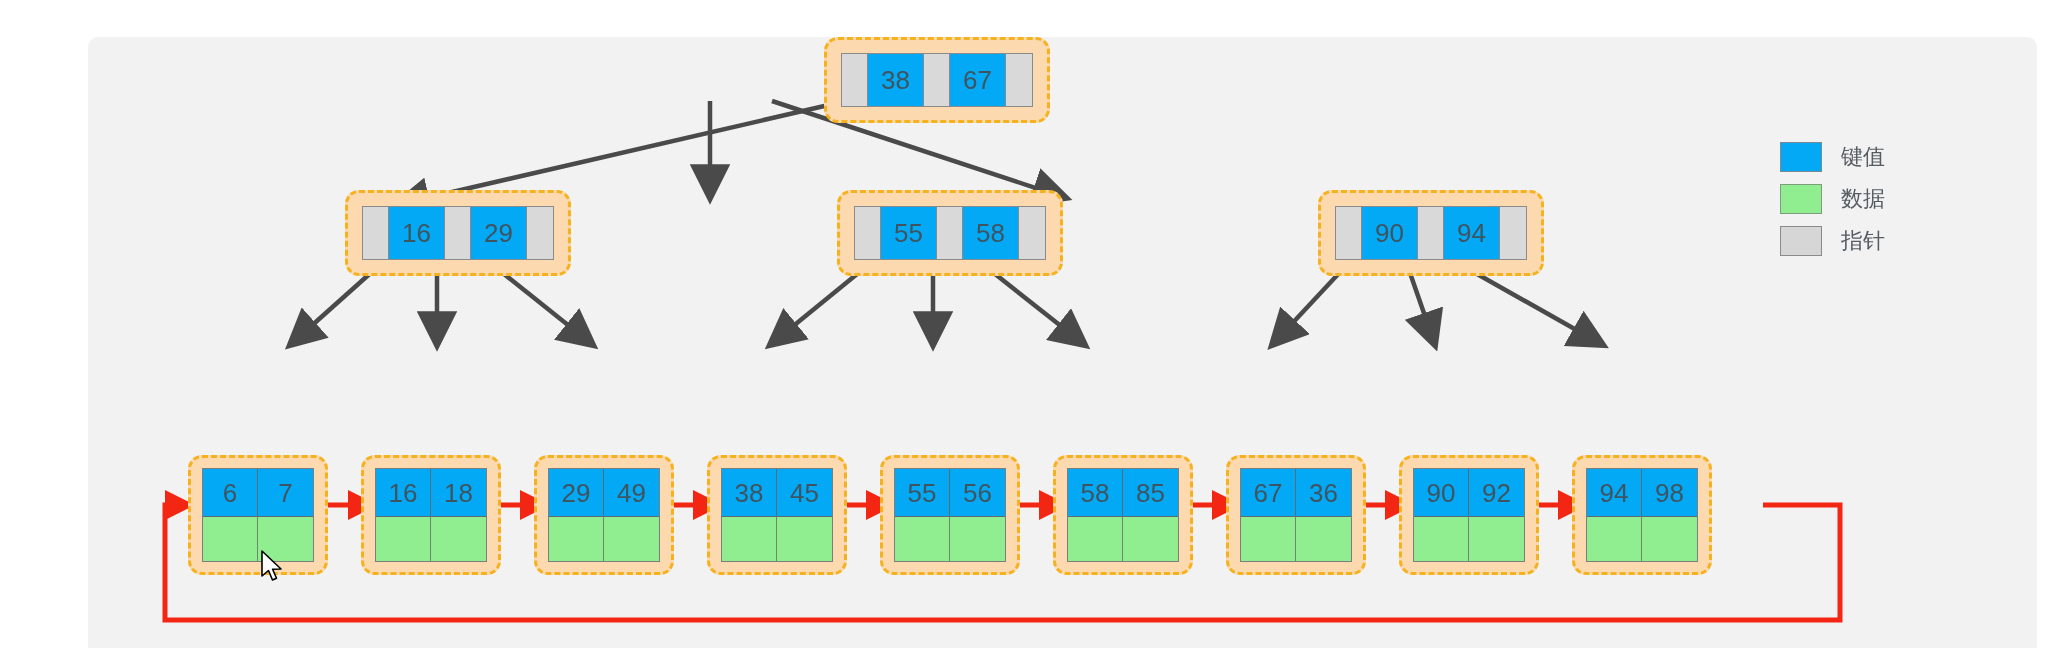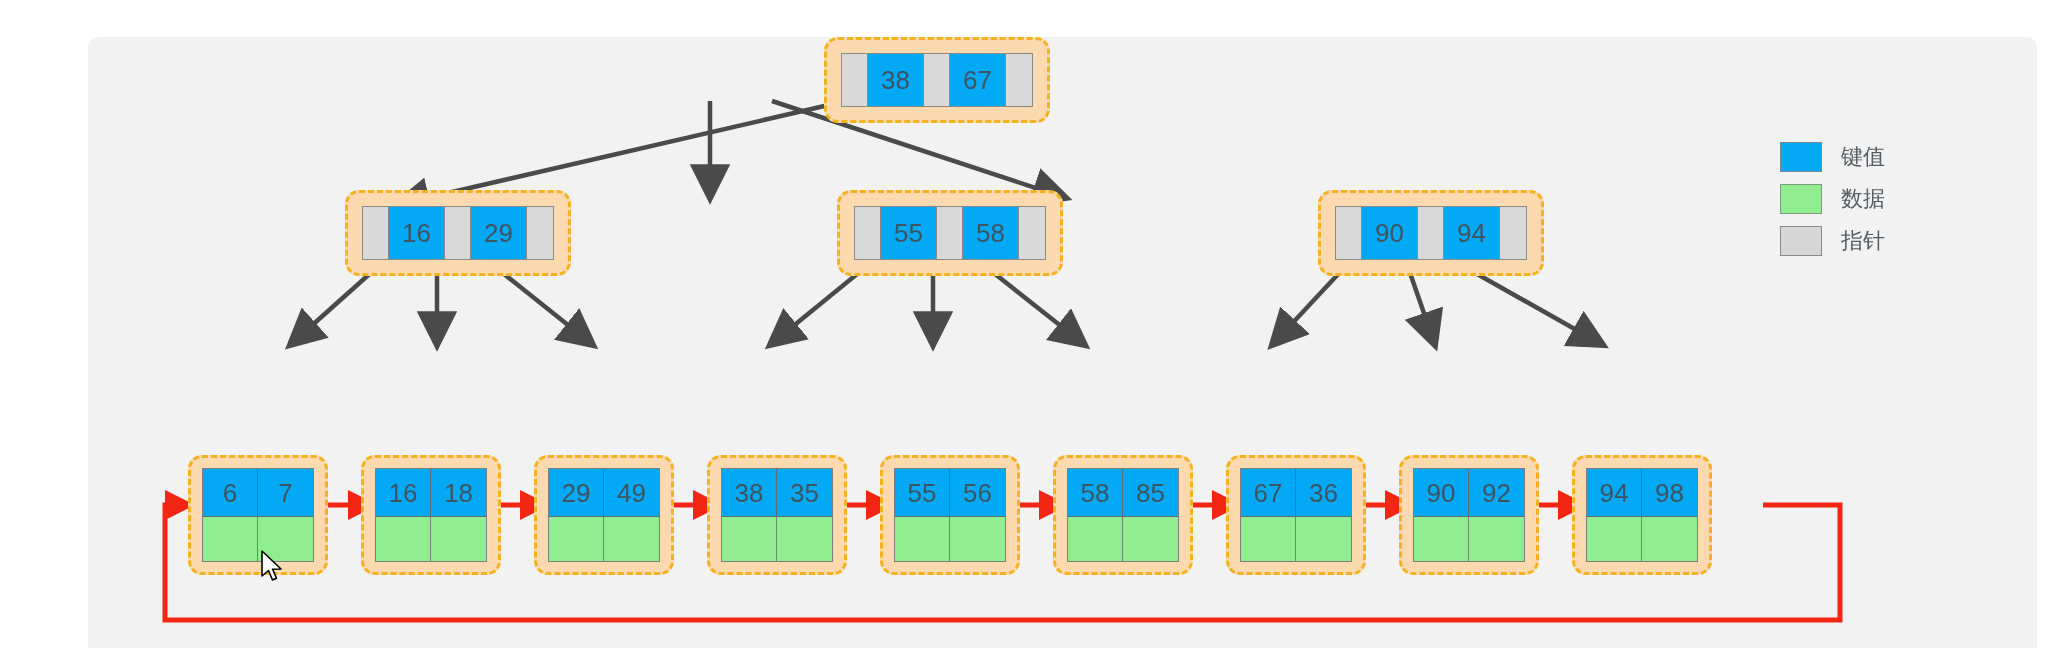--- a/index.html
+++ b/index.html
@@ -272,21 +272,21 @@
         <div class="lc"></div>
         <div class="lc last"></div>
       </div>
     </div>
   </div>
 
   <div class="leaf" style="left:707px; top:455px;">
     <div class="leaf-grid">
       <div class="leaf-keys">
         <div class="lc">38</div>
-        <div class="lc last">35</div>
+        <div class="lc last">45</div>
       </div>
       <div class="leaf-vals">
         <div class="lc"></div>
         <div class="lc last"></div>
       </div>
     </div>
   </div>
 
   <div class="leaf" style="left:880px; top:455px;">
     <div class="leaf-grid">

